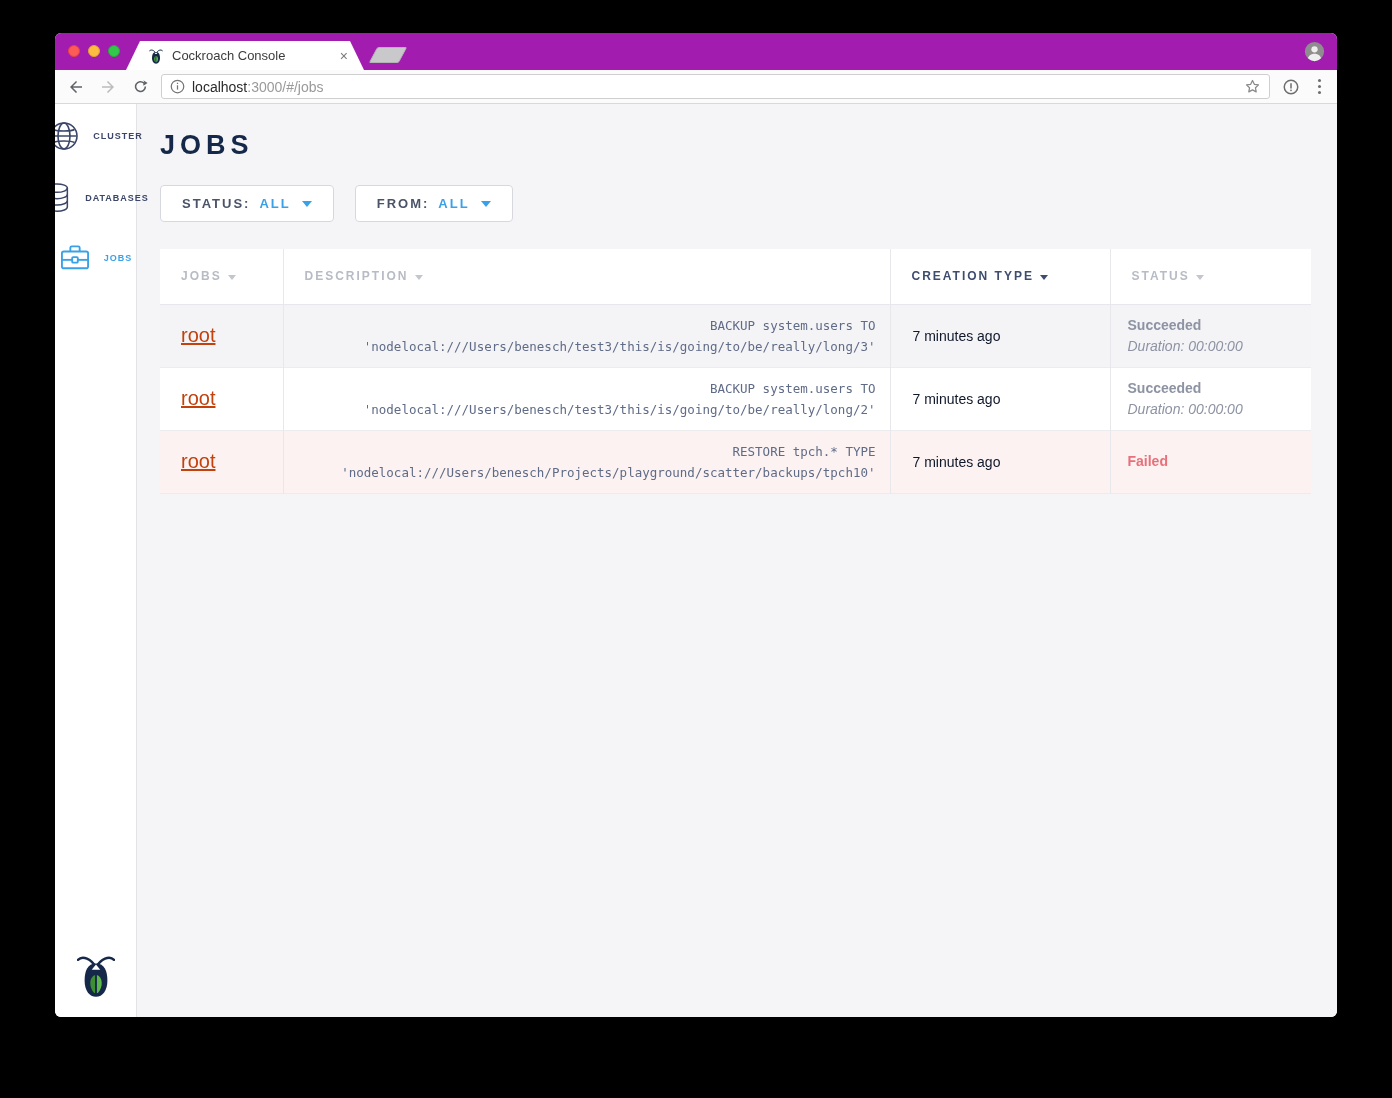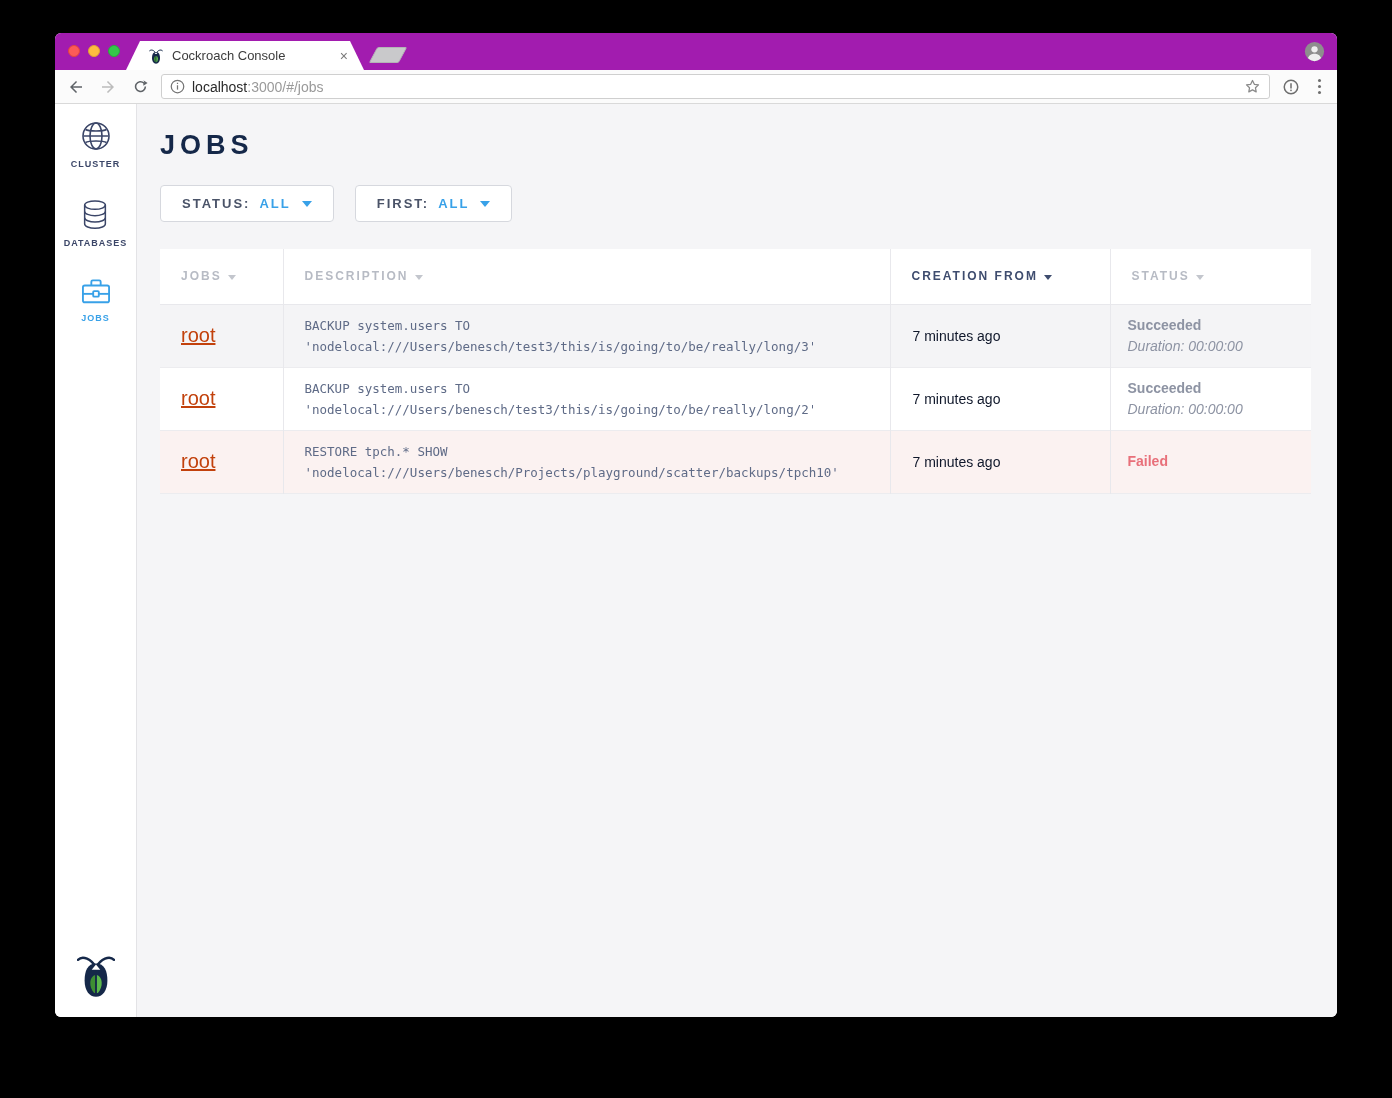--- a/index.html
+++ b/index.html
@@ -51,21 +51,21 @@
   .menu-dots i { width: 3px; height: 3px; border-radius: 50%; background: #6e6e6e; }
 
   
   .appbody { flex: 1; display: flex; min-height: 0; }
 
   .sidebar {
     width: 82px; background: #fff; border-right: 1px solid #e3e3e6;
     display: flex; flex-direction: column; align-items: center; padding-top: 16px;
     position: relative; flex: 0 0 auto;
   }
-  .side-item { display: flex; flex-direction: column; align-items: center; gap: 7px; margin-bottom: 30px; cursor: pointer; }
+  .side-item { display: flex; align-items: center; gap: 13px; margin-bottom: 30px; cursor: pointer; }
   .side-label { font-size: 9px; font-weight: bold; letter-spacing: 1px; color: #3b4668; }
   .side-item.active .side-label { color: #38a1e8; }
   .side-logo { position: absolute; bottom: 18px; left: 0; right: 0; display: flex; justify-content: center; }
 
   .main { flex: 1; background: #f5f5f7; padding: 22px 26px 0 23px; overflow: hidden; }
 
   .page-title {
     font-size: 27px; font-weight: bold; letter-spacing: 5px; color: #152849; margin: 4px 0 24px 0;
   }
 
@@ -94,21 +94,21 @@
   .jobs-table tbody tr.striped { background: #f4f4f6; }
   .jobs-table tbody tr.row-failed { background: #fbf2f1; }
 
   .col-user { width: 123px; }
   .col-desc { width: 607px; }
   .col-time { width: 220px; }
   .col-status { width: 201px; }
 
   td.cell-user { padding-left: 21px; font-size: 20px; color: #c2410c; text-decoration: underline; }
   td.cell-desc { padding: 10px 14px 10px 21px; }
-  .desc-line { font-family: "DejaVu Sans Mono", monospace; font-size: 12.5px; color: #5f6b87; line-height: 21px; white-space: nowrap; }
+  .desc-line { font-family: "DejaVu Sans Mono", monospace; font-size: 12.5px; color: #5f6b87; line-height: 21px; white-space: nowrap; text-align: right; }
   td.cell-time { padding-left: 22px; font-size: 14px; color: #0f172a; }
   td.cell-status { padding-left: 17px; margin-top: 36px; }
   .status-text { font-size: 14px; font-weight: 600; color: #8d93a3; line-height: 21px; }
   .status-duration { font-size: 14px; font-style: italic; color: #8d93a3; line-height: 21px; }
   tr.row-failed .status-text { color: #e8707a; }
 
   svg { display: block; }
 </style>
 </head>
 <body>
@@ -243,38 +243,38 @@
     <main class="main">
       <h1 class="page-title">JOBS</h1>
 
       <div class="filters">
         <div class="dropdown">
           <span class="dd-label">STATUS:</span>
           <span class="dd-value">ALL</span>
           <span class="caret-down"></span>
         </div>
         <div class="dropdown">
-          <span class="dd-label">FIRST:</span>
+          <span class="dd-label">FROM:</span>
           <span class="dd-value">ALL</span>
           <span class="caret-down"></span>
         </div>
       </div>
 
       <table class="jobs-table">
         <colgroup>
           <col class="col-user">
             <col class="col-desc">
             <col class="col-time">
             <col class="col-status">
         </colgroup>
         <thead>
           <tr>
             <th><span>JOBS</span><span class="sort-arrow"></span></th>
             <th><span>DESCRIPTION</span><span class="sort-arrow"></span></th>
-            <th class="sorted"><span>CREATION FROM</span><span class="sort-arrow"></span></th>
+            <th class="sorted"><span>CREATION TYPE</span><span class="sort-arrow"></span></th>
             <th><span>STATUS</span><span class="sort-arrow"></span></th>
           </tr>
         </thead>
         <tbody>
           <tr class="striped">
             <td class="cell-user">root</td>
             <td class="cell-desc">
               <div class="desc-line">BACKUP system.users TO</div>
               <div class="desc-line">'nodelocal:///Users/benesch/test3/this/is/going/to/be/really/long/3'</div>
             </td>
@@ -292,21 +292,21 @@
             </td>
             <td class="cell-time">7 minutes ago</td>
             <td class="cell-status">
               <div class="status-text">Succeeded</div>
               <div class="status-duration">Duration: 00:00:00</div>
             </td>
           </tr>
           <tr class="row-failed">
             <td class="cell-user">root</td>
             <td class="cell-desc">
-              <div class="desc-line">RESTORE tpch.* SHOW</div>
+              <div class="desc-line">RESTORE tpch.* TYPE</div>
               <div class="desc-line">'nodelocal:///Users/benesch/Projects/playground/scatter/backups/tpch10'</div>
             </td>
             <td class="cell-time">7 minutes ago</td>
             <td class="cell-status">
               <div class="status-text">Failed</div>
               <div class="status-duration"></div>
             </td>
           </tr>
         </tbody>
       </table>

